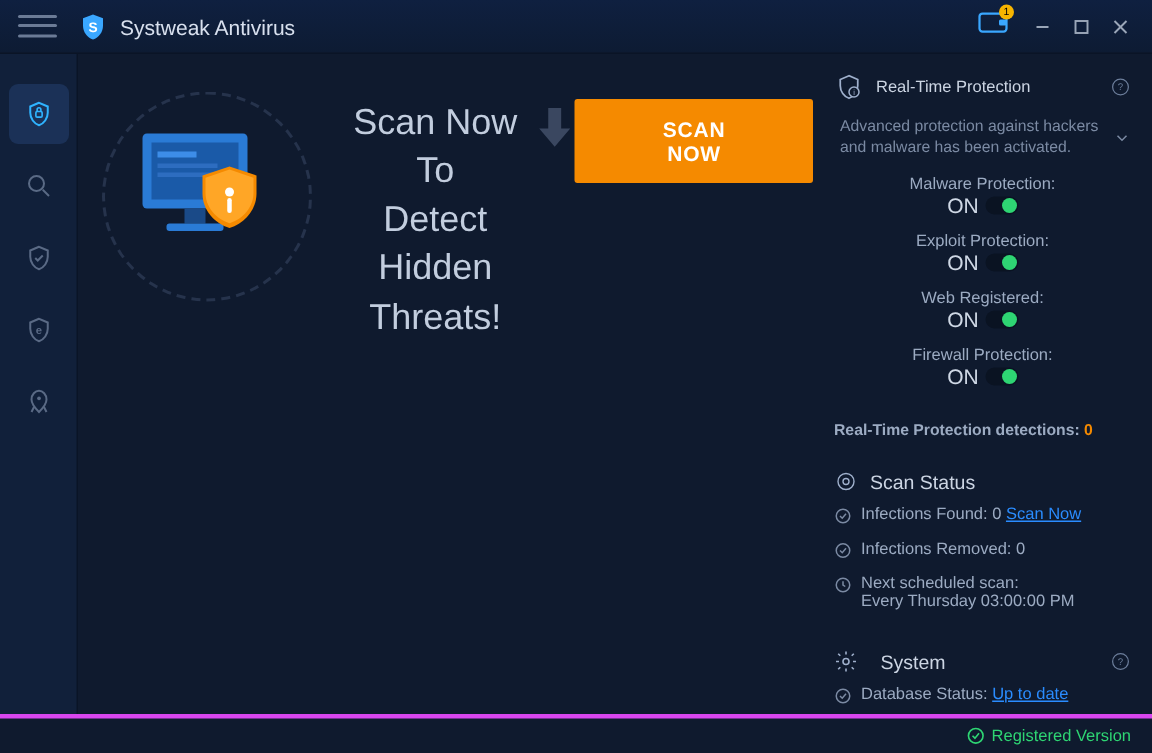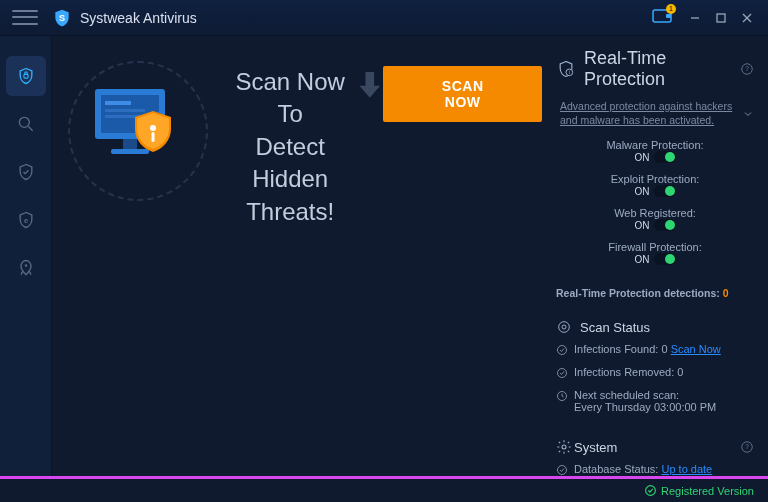--- a/index.html
+++ b/index.html
@@ -31,37 +31,37 @@
   .center { flex: 1; display: flex; align-items: flex-start; padding-top: 30px; }
   .graphic-wrap { position: relative; width: 200px; height: 130px; display: flex; align-items: center; justify-content: center; margin-bottom: 22px; }
   .dashed-ring { position: absolute; width: 140px; height: 140px; border: 2px dashed #26334c; border-radius: 50%; top: -5px; }
   .headline { color: #c2cdde; font-size: 24px; font-weight: 400; text-align: center; line-height: 1.35; margin-bottom: 12px; }
   .arrow-down { color: #3a4760; margin-bottom: 14px; }
   .scan-btn { background: #f58a00; color: #fff; border: none; padding: 12px 44px; font-size: 14px; font-weight: 600; letter-spacing: .5px; cursor: pointer; border-radius: 2px; }
 
   
   .right { width: 226px; padding: 12px 14px 6px 14px; display: flex; flex-direction: column; font-size: 11.5px; gap: 6px; overflow: hidden; }
   .sec-head { display: flex; align-items: center; gap: 8px; color: #c8d1df; }
-  .sec-title { font-size: 18px; font-weight: 400; color: #ccd5e3; flex: 1; }
+  .sec-title { font-size: 11px; font-weight: 400; color: #ccd5e3; flex: 1; }
   .info-icon { color: #6c7e9b; cursor: pointer; }
   .desc-row { display: flex; align-items: center; color: #7b8aa3; font-size: 10.5px; line-height: 1.3; padding: 4px 0 4px 4px; }
   .chevron { color: #7b8aa3; margin-left: 6px; cursor: pointer; }
   .prot-row { display: flex; align-items: center; justify-content: space-between; padding: 2px 0; color: #9cabc2; font-size: 11px; flex-direction: column; }
   .toggle { display: flex; align-items: center; gap: 4px; }
-  .toggle-label { font-size: 10px; color: #cfd8e5; }
+  .toggle-label { font-size: 14px; color: #cfd8e5; }
   .switch { width: 22px; height: 12px; background: #0a1322; border-radius: 6px; position: relative; cursor: pointer; }
   .switch .knob { position: absolute; width: 10px; height: 10px; background: #2ed573; border-radius: 50%; top: 1px; right: 1px; }
   .divider { height: 1px; background: #1b2942; margin: 4px 0; }
   .detections { color: #9cabc2; font-size: 10.5px; font-weight: bold; }
   .detections .count { color: #f58a00; }
   .stat-row { display: flex; align-items: flex-start; gap: 6px; color: #9cabc2; font-size: 11px; padding: 2px 0; }
   .stat-row svg { flex-shrink: 0; margin-top: 1px; }
   .link { color: #2a8cff; text-decoration: underline; cursor: pointer; }
   .schedule-val { color: #9cabc2; display: inline-block; }
-  .sys-head { display: flex; align-items: center; gap: 2px; margin-top: 4px; }
+  .sys-head { display: flex; align-items: center; gap: 15px; margin-top: 4px; }
 
   
   .footer { height: 26px; border-top: 3px solid #d946ef; display: flex; align-items: center; justify-content: flex-end; padding-right: 14px; font-size: 11px; color: #2ed573; gap: 4px; }
 </style>
 </head>
 <body>
 
 <div class="window">
 
   <div class="titlebar">
@@ -175,21 +175,21 @@
               <circle cx="16" cy="16" r="4" fill="#0f1a2e" stroke="#9fb0cc" stroke-width="1.2"></circle>
               <text x="16" y="18.5" text-anchor="middle" fill="#9fb0cc" font-size="6">i</text>
             </svg>
           <div class="sec-title">Real-Time Protection</div>
           <svg class="info-icon" width="14" height="14" viewBox="0 0 24 24">
               <circle cx="12" cy="12" r="9" fill="none" stroke="currentColor" stroke-width="1.4"></circle>
               <text x="12" y="16" text-anchor="middle" fill="currentColor" font-size="11">?</text>
             </svg>
         </div>
         <div class="desc-row">
-          <span style="flex:1;text-decoration:underline;">Advanced protection against hackers and malware has been activated.</span>
+          <span style="flex:1;">Advanced protection against hackers and malware has been activated.</span>
           <svg class="chevron" width="12" height="12" viewBox="0 0 24 24">
               <path d="M6 9l6 6 6-6" fill="none" stroke="currentColor" stroke-width="2"></path>
             </svg>
         </div>
 
         <div class="prot-row">
           <span>Malware Protection:</span>
           <div class="toggle">
               <span class="toggle-label">ON</span>
               <div class="switch">

